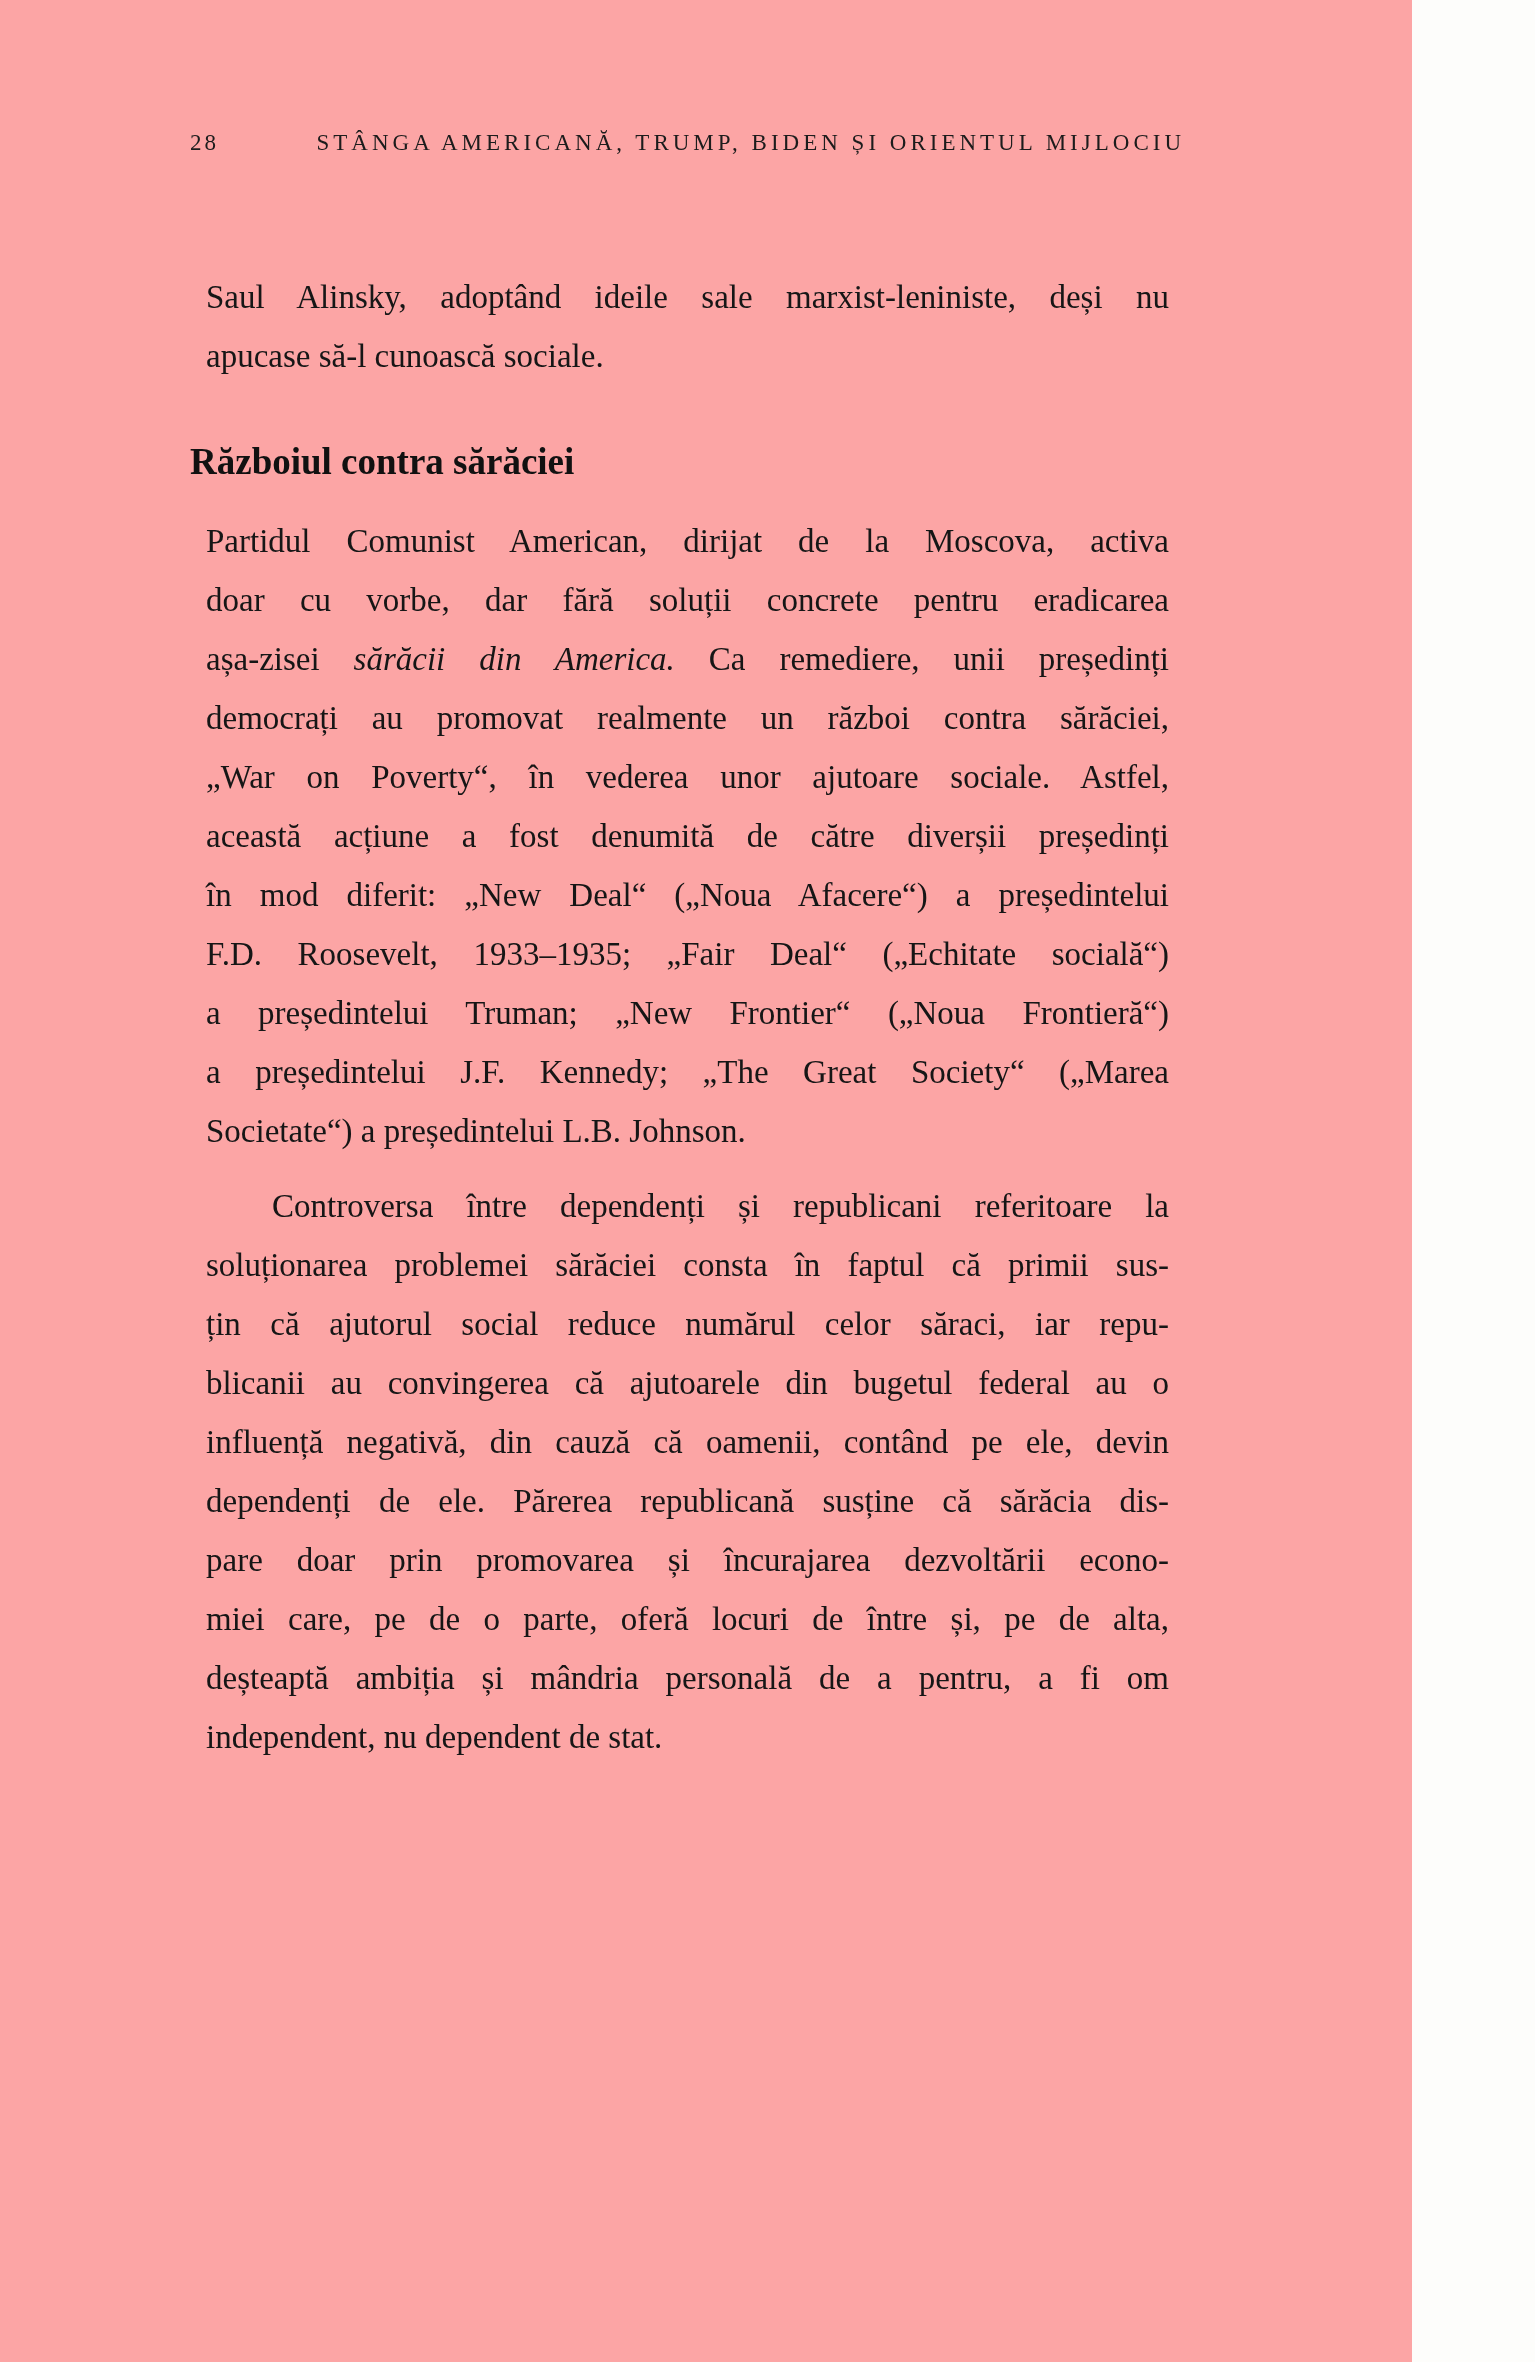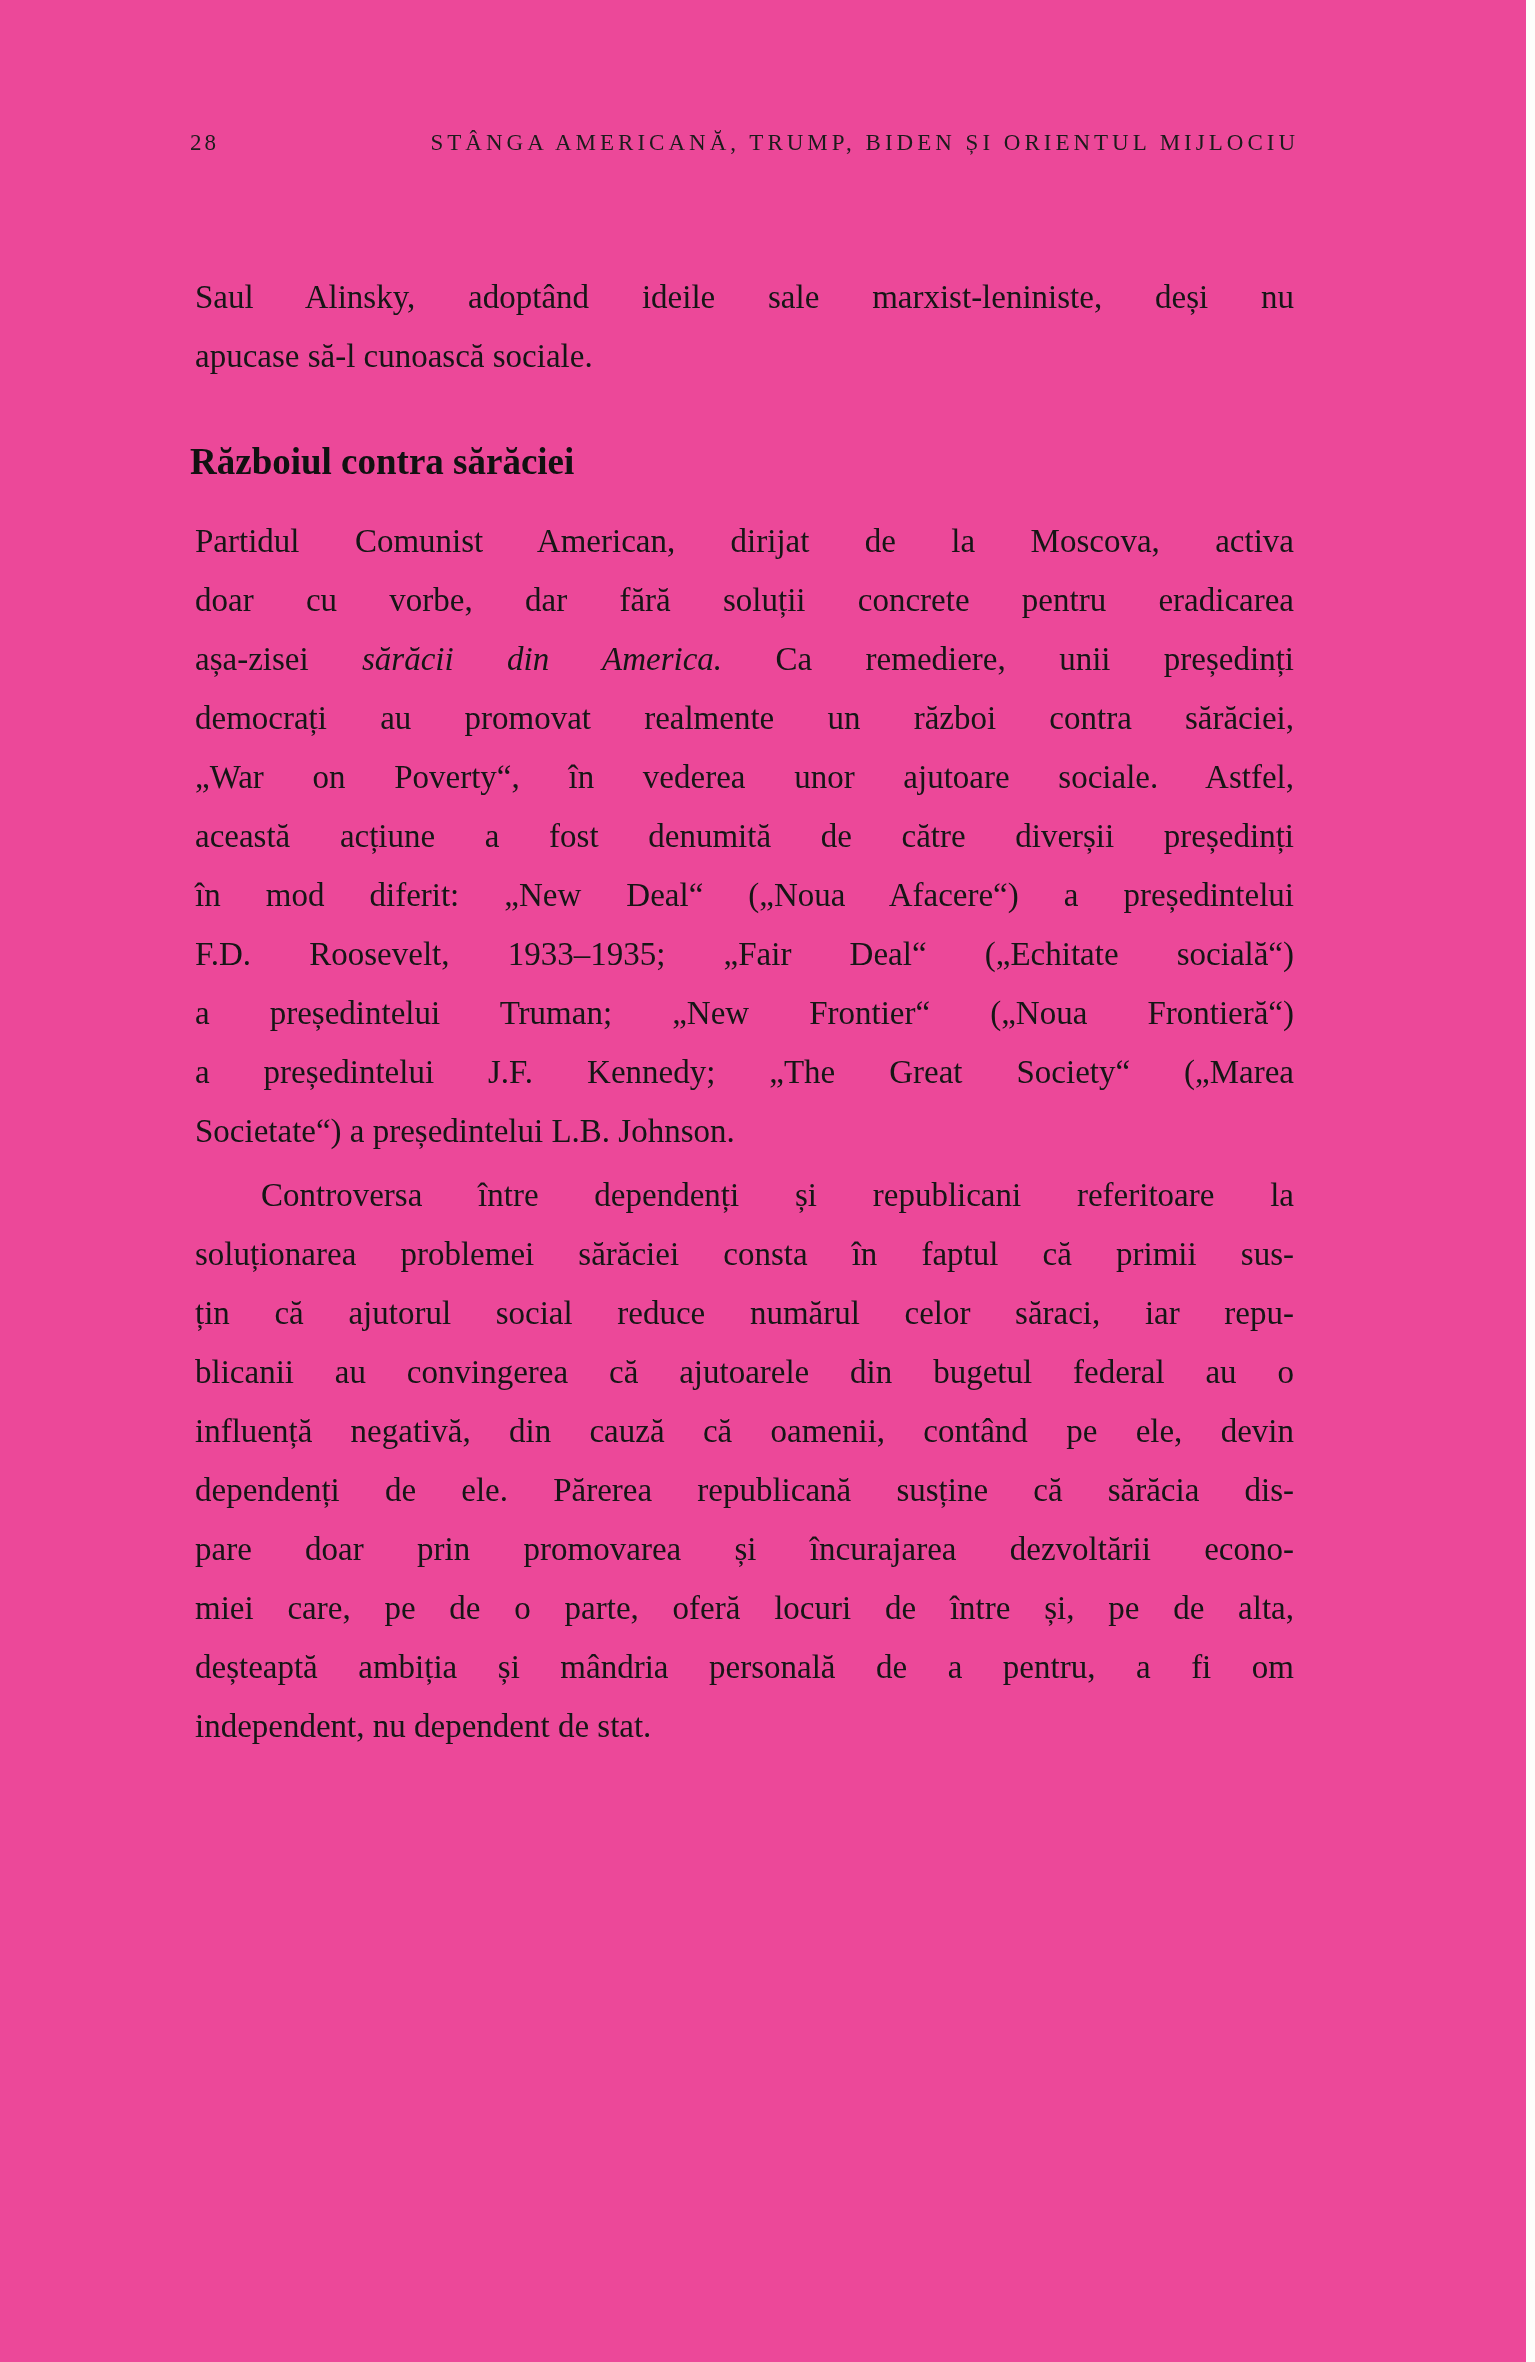--- a/index.html
+++ b/index.html
@@ -4,24 +4,24 @@
 <style>
   html, body {
     margin: 0;
     padding: 0;
   }
   body {
     background: #fdfdfb;
   }
   .page {
     position: relative;
-    width: 1526px;
+    width: 1412px;
     height: 2362px;
     box-sizing: border-box;
-    background: #ec4899;
+    background: #fca5a5;
     color: #161616;
     font-family: "Liberation Serif", serif;
     padding: 130px 227px 12px 190px;
     overflow: hidden;
   }
   .running-header {
     display: flex;
     justify-content: space-between;
     align-items: baseline;
     font-size: 23px;
@@ -29,21 +29,21 @@
     letter-spacing: 4px;
     color: #1c1c1c;
   }
   .running-header .page-number {
     letter-spacing: 3px;
   }
   .body-text {
     font-size: 33px;
   }
   .paragraph {
-    margin: 5px;
+    margin: 16px;
   }
   .paragraph.intro {
     margin-top: 112px;
   }
   .paragraph .line {
     line-height: 59px;
     text-align: justify;
     text-align-last: justify;
   }
   .paragraph .line.end {

